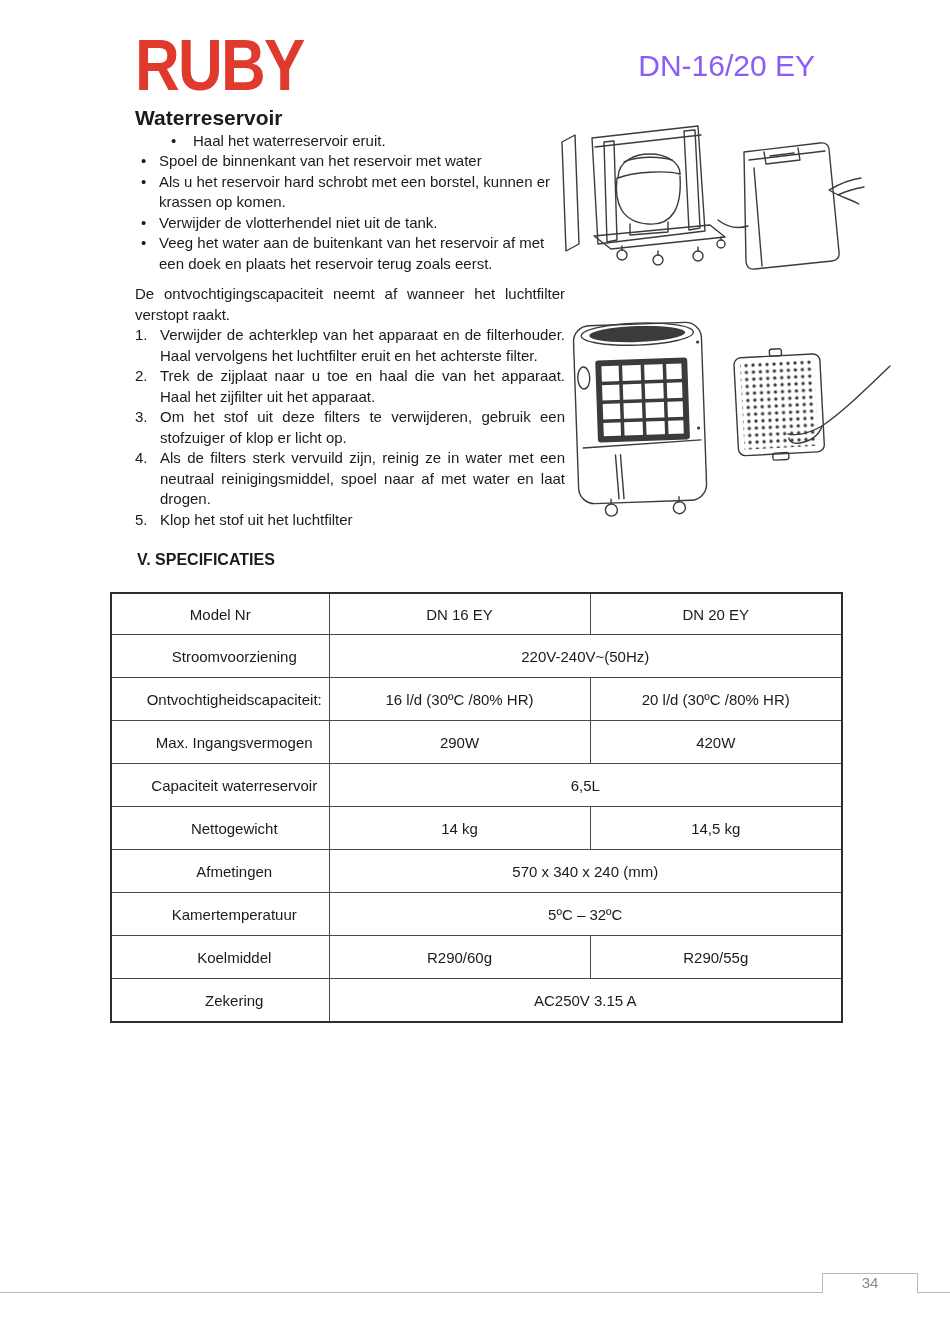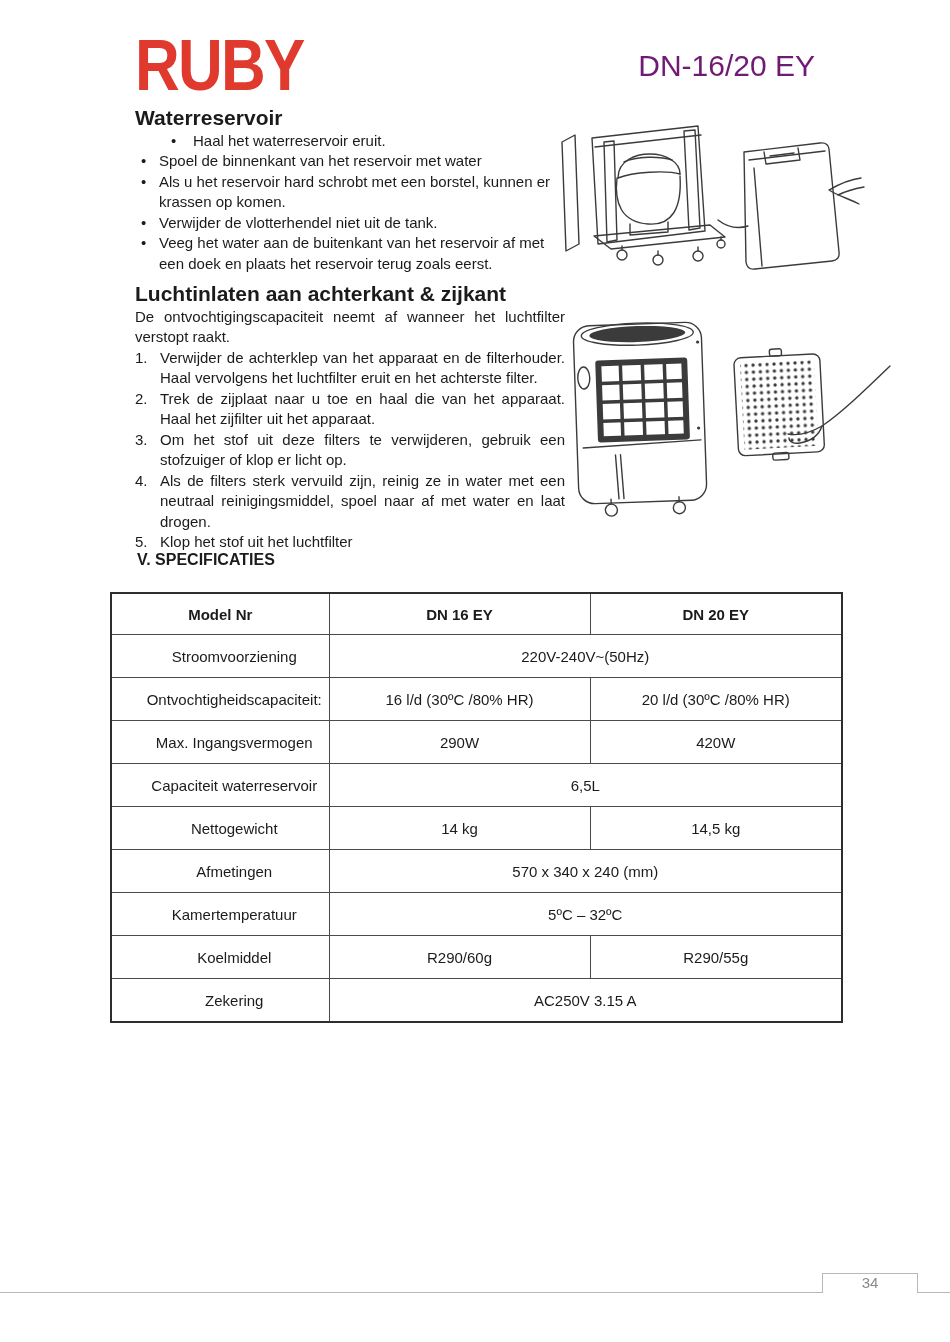--- a/index.html
+++ b/index.html
@@ -8,21 +8,21 @@
     font-family:"Liberation Sans","DejaVu Sans",sans-serif;color:#1b1b1b;
   }
   
   .brand-logo{
     position:absolute;left:135px;top:29px;font-size:72px;font-weight:bold;
     letter-spacing:-2px;line-height:1;color:#e03a2e;
     transform:scaleX(0.86);transform-origin:left top;white-space:nowrap;
   }
   .model-title{
     position:absolute;right:135px;top:49px;font-size:30px;font-weight:400;
-    line-height:1.1;color:#701a75;white-space:nowrap;
+    line-height:1.1;color:#8b5cf6;white-space:nowrap;
   }
   
   .text-block{position:absolute;left:135px;width:430px;font-size:15px;line-height:20.5px;}
   .water-block{top:108px;}
   .air-block{top:284px;}
   .block-heading{font-weight:bold;font-size:21px;margin:0 0 2px 0;}
   .bullet-row{display:flex;}
   .bullet-row .marker{flex:0 0 24px;padding-left:6px;box-sizing:border-box;}
   .bullet-row.first{margin-left:28px;}
   .bullet-row.first .marker{flex-basis:30px;padding-left:8px;}
@@ -40,21 +40,21 @@
   .spec-heading{position:absolute;left:137px;top:551px;font-size:16px;font-weight:bold;}
   .spec-table-wrap{position:absolute;left:110px;top:592px;}
   table.spec{border-collapse:collapse;table-layout:fixed;width:731px;border:2px solid #2e2e2e;}
   table.spec col.c1{width:218px;}
   table.spec col.c2{width:261px;}
   table.spec col.c3{width:252px;}
   table.spec th,table.spec td{
     border:1px solid #4a4a4a;height:42px;font-size:15px;vertical-align:middle;
     padding:0;color:#1b1b1b;background:#fff;
   }
-  table.spec th{font-weight:bold;text-align:center;height:40px;}
+  table.spec th{font-weight:normal;text-align:center;height:40px;}
   table.spec td.lbl{text-align:center;padding-left:28px;}
   table.spec td.val{text-align:center;}
   
   .footer-line{position:absolute;left:0;top:1292px;width:950px;height:1px;background:#b8b8b8;}
   .footer-tab{
     position:absolute;left:822px;top:1273px;width:96px;height:20px;background:#fff;
     border:1px solid #b8b8b8;border-bottom:none;box-sizing:border-box;
     text-align:center;font-size:15px;line-height:18px;color:#8a8a8a;
   }
 </style>
@@ -121,21 +121,20 @@
         <g>
           <path d="M313 62 C298 64 288 70 281 74 C290 80 302 83 311 88"></path>
           <path d="M316 71 C305 73 296 76 290 79"></path>
           <path d="M170 104 C179 111 190 113 200 110"></path>
         </g>
       </g>
     </svg>
   </div>
 
   <div class="text-block air-block">
-    <p class="block-heading">Luchtinlaten aan achterkant &amp; zijkant</p>
     <p class="intro-par">De ontvochtigingscapaciteit neemt af wanneer het luchtfilter verstopt raakt.</p>
     <div class="step-row">
       <span class="num">1.</span>
       <span class="text">Verwijder de achterklep van het apparaat en de filterhouder. Haal vervolgens het luchtfilter eruit en het achterste filter.</span>
     </div>
     <div class="step-row">
       <span class="num">2.</span>
       <span class="text">Trek de zijplaat naar u toe en haal die van het apparaat. Haal het zijfilter uit het apparaat.</span>
     </div>
     <div class="step-row">

